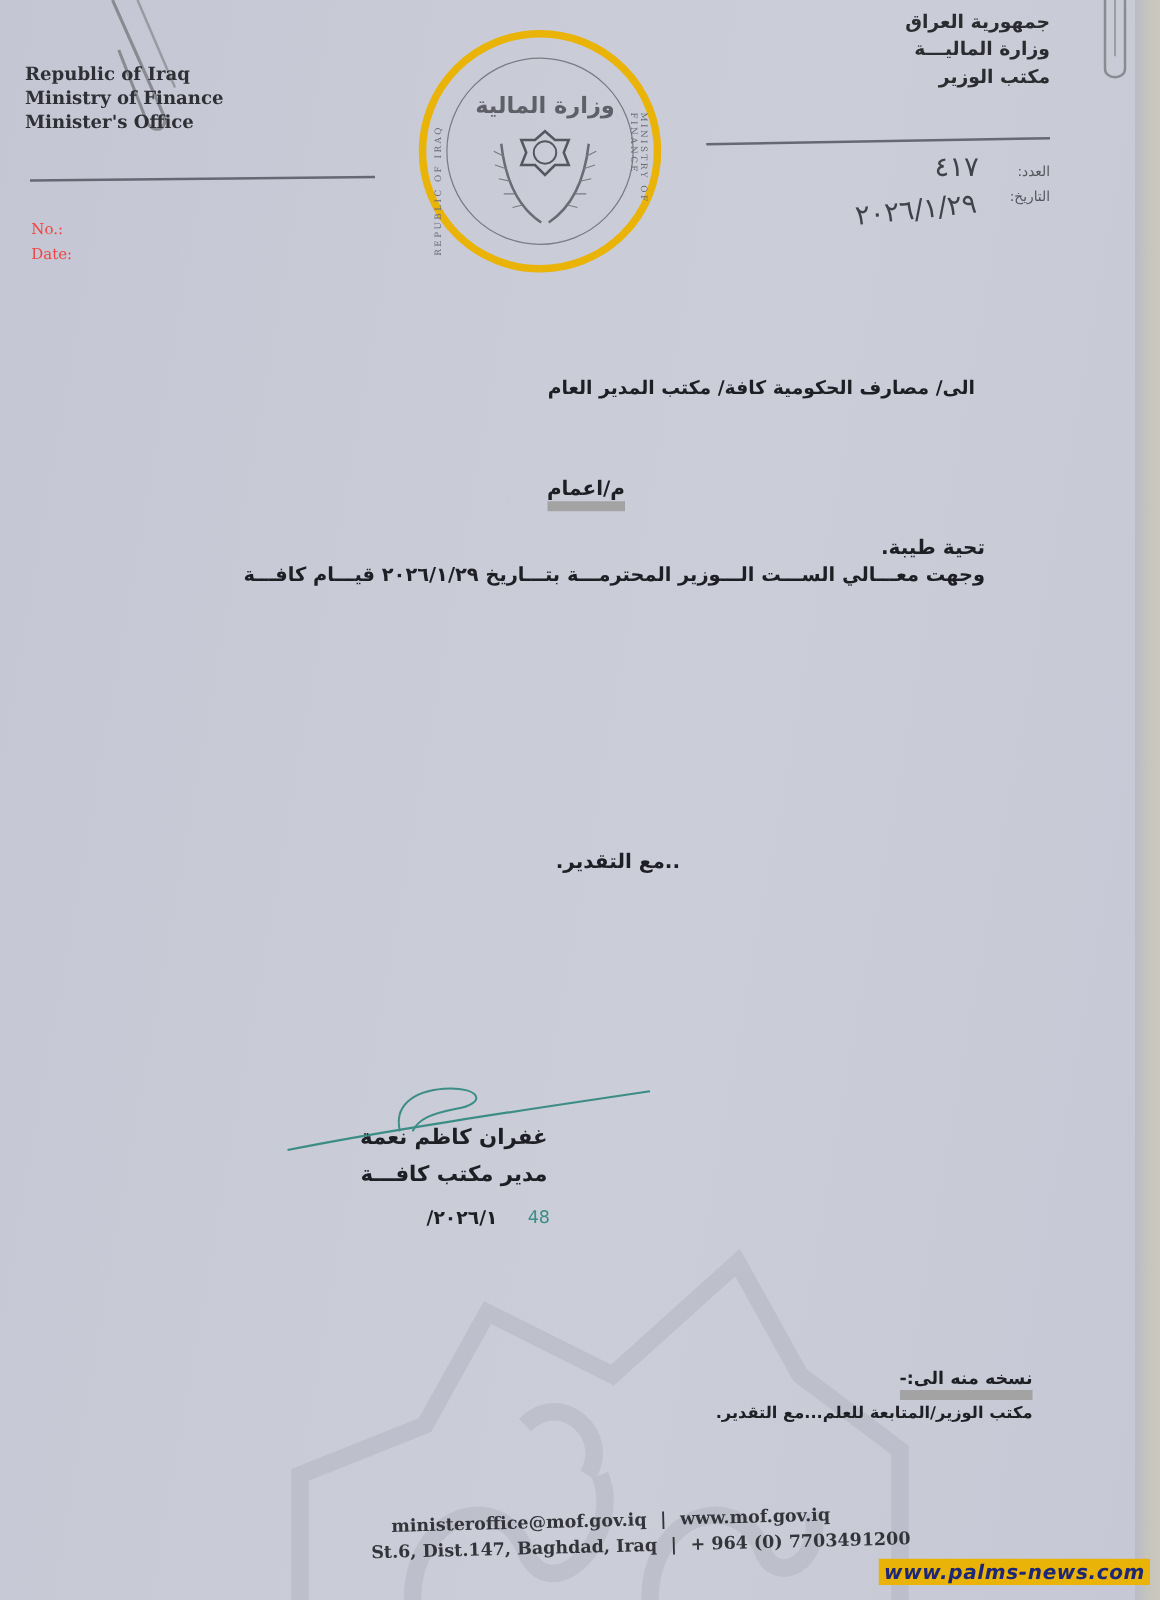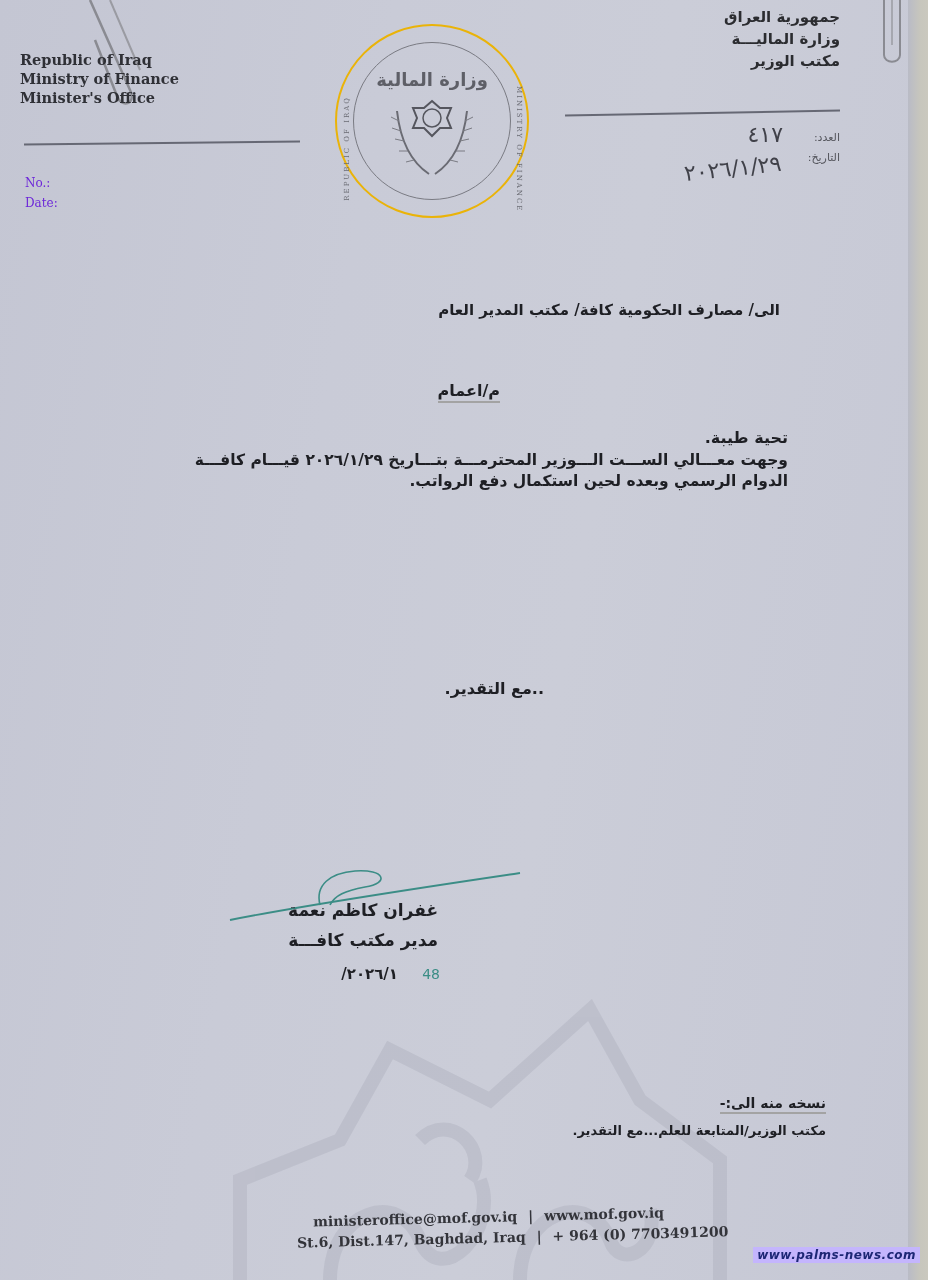--- a/index.html
+++ b/index.html
@@ -12,45 +12,45 @@
     position:absolute; left:0; top:0; width:908px; height:1280px;
     background: linear-gradient(100deg, #c4c6d3 0%, #c9cbd7 35%, #cbcdd8 60%, #c6c8d5 100%);
   }
   .edge {
     position:absolute; right:0; top:0; width:20px; height:1280px;
     background: linear-gradient(90deg, #b9bbc6 0%, #c7c6bd 60%, #cac8be 100%);
   }
   .abs { position:absolute; }
   .en-head { left:20px; top:50px; font-family:"DejaVu Serif", serif; font-weight:bold; font-size:14.5px; line-height:19px; color:#2f3036; }
   .rule { height:1.5px; background:#666874; }
-  .meta-en { left:25px; font-family:"DejaVu Serif", serif; font-size:12px; color:#6d28d9; }
+  .meta-en { left:25px; font-family:"DejaVu Serif", serif; font-size:12px; color:#ef4444; }
   .ar { direction:rtl; font-family:"DejaVu Sans", sans-serif; color:#1e1f24; }
   .ar-head { right:88px; top:6px; text-align:right; font-size:15px; line-height:22px; font-weight:bold; color:#2b2c30; }
   .meta-ar { right:88px; font-size:11px; color:#55565d; }
   .hand { font-family:"DejaVu Sans", sans-serif; color:#404149; }
   .seal {
     left:335px; top:24px; width:194px; height:194px; border-radius:50%;
-    border:2px solid #eab308; box-sizing:border-box;
+    border:6px solid #eab308; box-sizing:border-box;
   }
   .seal-inner {
     position:absolute; left:16px; top:16px; right:16px; bottom:16px; border-radius:50%;
     border:1.5px solid #7a7b83;
   }
   .seal-text { position:absolute; font-family:"DejaVu Serif", serif; font-size:7px; color:#6b6c74; letter-spacing:2px; }
   .body-text { font-weight:bold; font-size:15.5px; line-height:21px; }
   .green { color:#3b8d86; }
   .footer { font-family:"DejaVu Serif", serif; font-weight:bold; font-size:14px; color:#33343a; }
   .watermark {
-    right:8px; top:1247px; background:#c4b5fd; color:#1d2775;
+    right:8px; top:1247px; background:#eab308; color:#1d2775;
     font-family:"DejaVu Sans", sans-serif; font-weight:bold; font-style:italic;
-    font-size:12px; padding:1px 4px; letter-spacing:0.5px;
+    font-size:16px; padding:1px 4px; letter-spacing:0.5px;
   }
   .clip { left:85px; top:0px; width:60px; height:110px; }
   .clip2 { left:880px; top:0px; width:30px; height:65px; }
-  .underline { border-bottom:2px solid #a3a3a3; padding-bottom:1px; }
+  .underline { border-bottom:8px solid #a3a3a3; padding-bottom:1px; }
 </style>
 </head>
 <body>
 
 <div class="paper"></div>
 <div class="edge"></div>
 
 <svg class="abs" style="left:220px;top:990px" width="520" height="290">
   <g fill="none" stroke="#b4b6c3" stroke-width="14" opacity="0.55">
     <path d="M20 290 L20 190 L120 150 L170 60 L270 110 L370 20 L420 110 L500 170 L500 290"></path>
@@ -107,21 +107,20 @@
 <div class="abs ar hand" style="right:146px;top:156px;font-size:22px;transform:rotate(-6deg);">٢٠٢٦/١/٢٩</div>
 
 <div class="abs ar body-text" style="right:148px;top:300px;font-size:15px;">الى/ مصارف الحكومية كافة/ مكتب المدير العام</div>
 <div class="abs ar body-text" style="right:428px;top:380px;font-size:16px;">
   <span class="underline">م/اعمام</span>
 </div>
 
 <div class="abs ar body-text" style="right:140px;top:427px;font-size:16px;">تحية طيبة.</div>
 <div class="abs ar body-text" style="right:140px;top:450px;width:650px;text-align:justify;text-align-last:right;">
   <div>وجهت معـــالي الســـت الـــوزير المحترمـــة بتـــاريخ ٢٠٢٦/١/٢٩  قيـــام كافـــة</div>
-  <div>الدوام الرسمي  وبعده لحين استكمال دفع الرواتب.</div>
 </div>
 
 <div class="abs ar body-text" style="right:384px;top:678px;font-size:16px;">..مع التقدير.</div>
 
 <svg class="abs" style="left:225px;top:865px" width="300" height="60" viewBox="0 0 300 60">
   <path d="M5 55 C80 40 180 25 295 8" fill="none" stroke="#3b8d86" stroke-width="1.8"></path>
   <path d="M95 40 C90 20 105 8 130 6 C160 4 165 18 140 22 C120 26 110 30 105 40" fill="none" stroke="#3b8d86" stroke-width="1.6"></path>
 </svg>
 <div class="abs ar body-text" style="right:490px;top:900px;font-size:17px;">غفران كاظم نعمة</div>
 <div class="abs ar body-text" style="right:490px;top:930px;font-size:17px;">مدير مكتب كافـــة</div>

